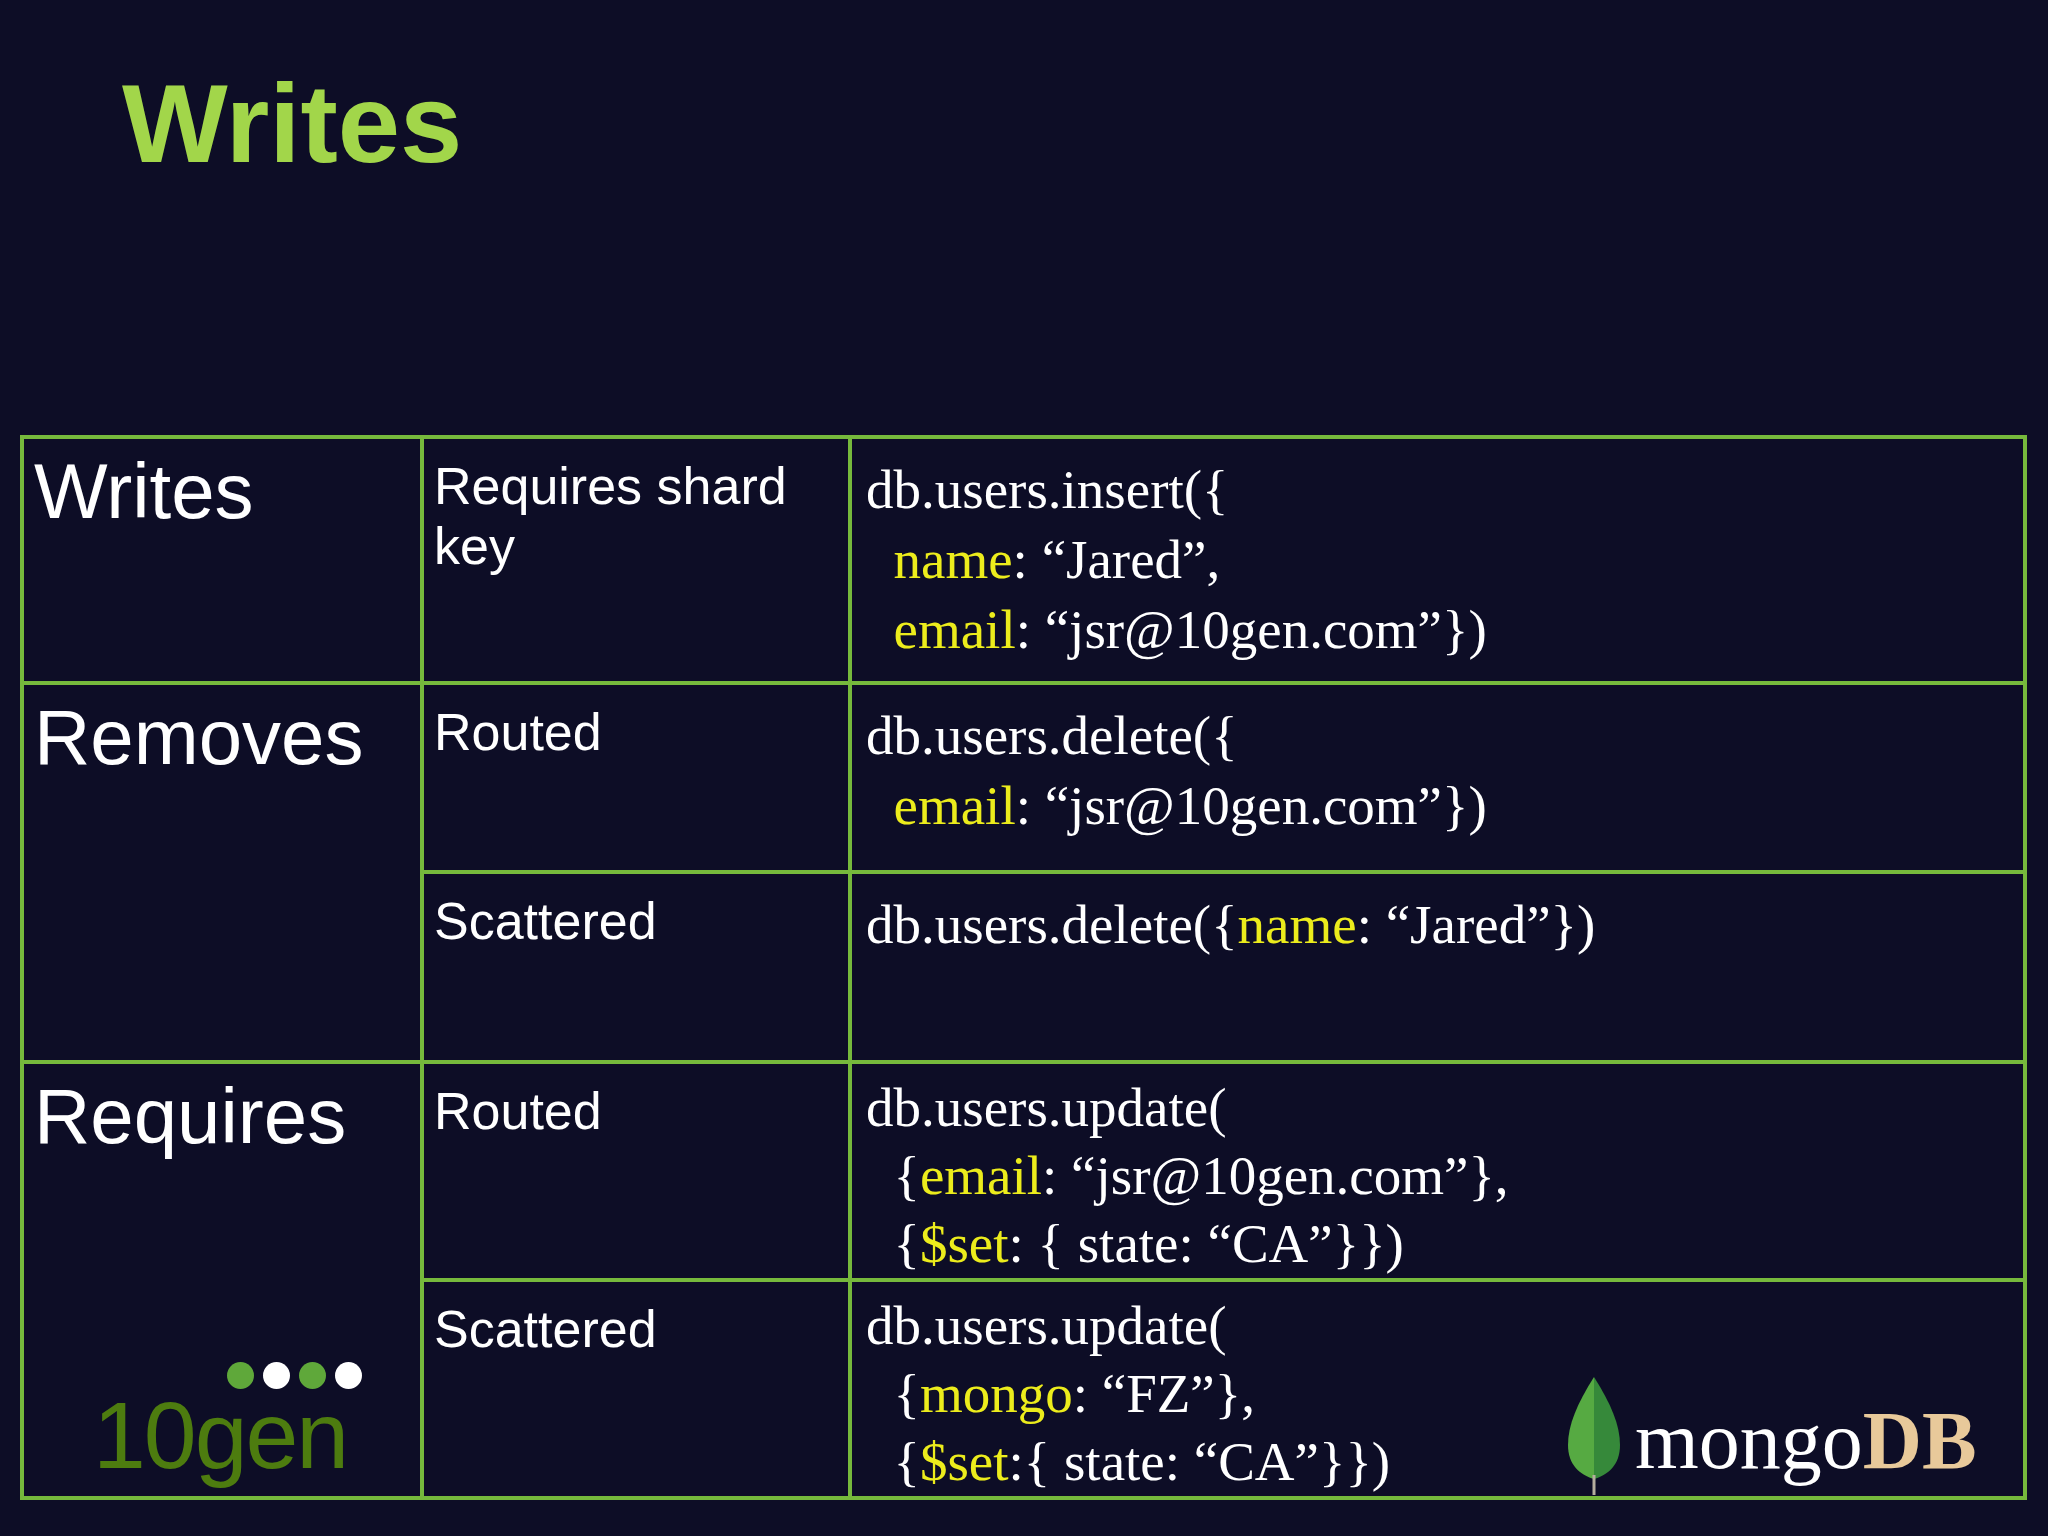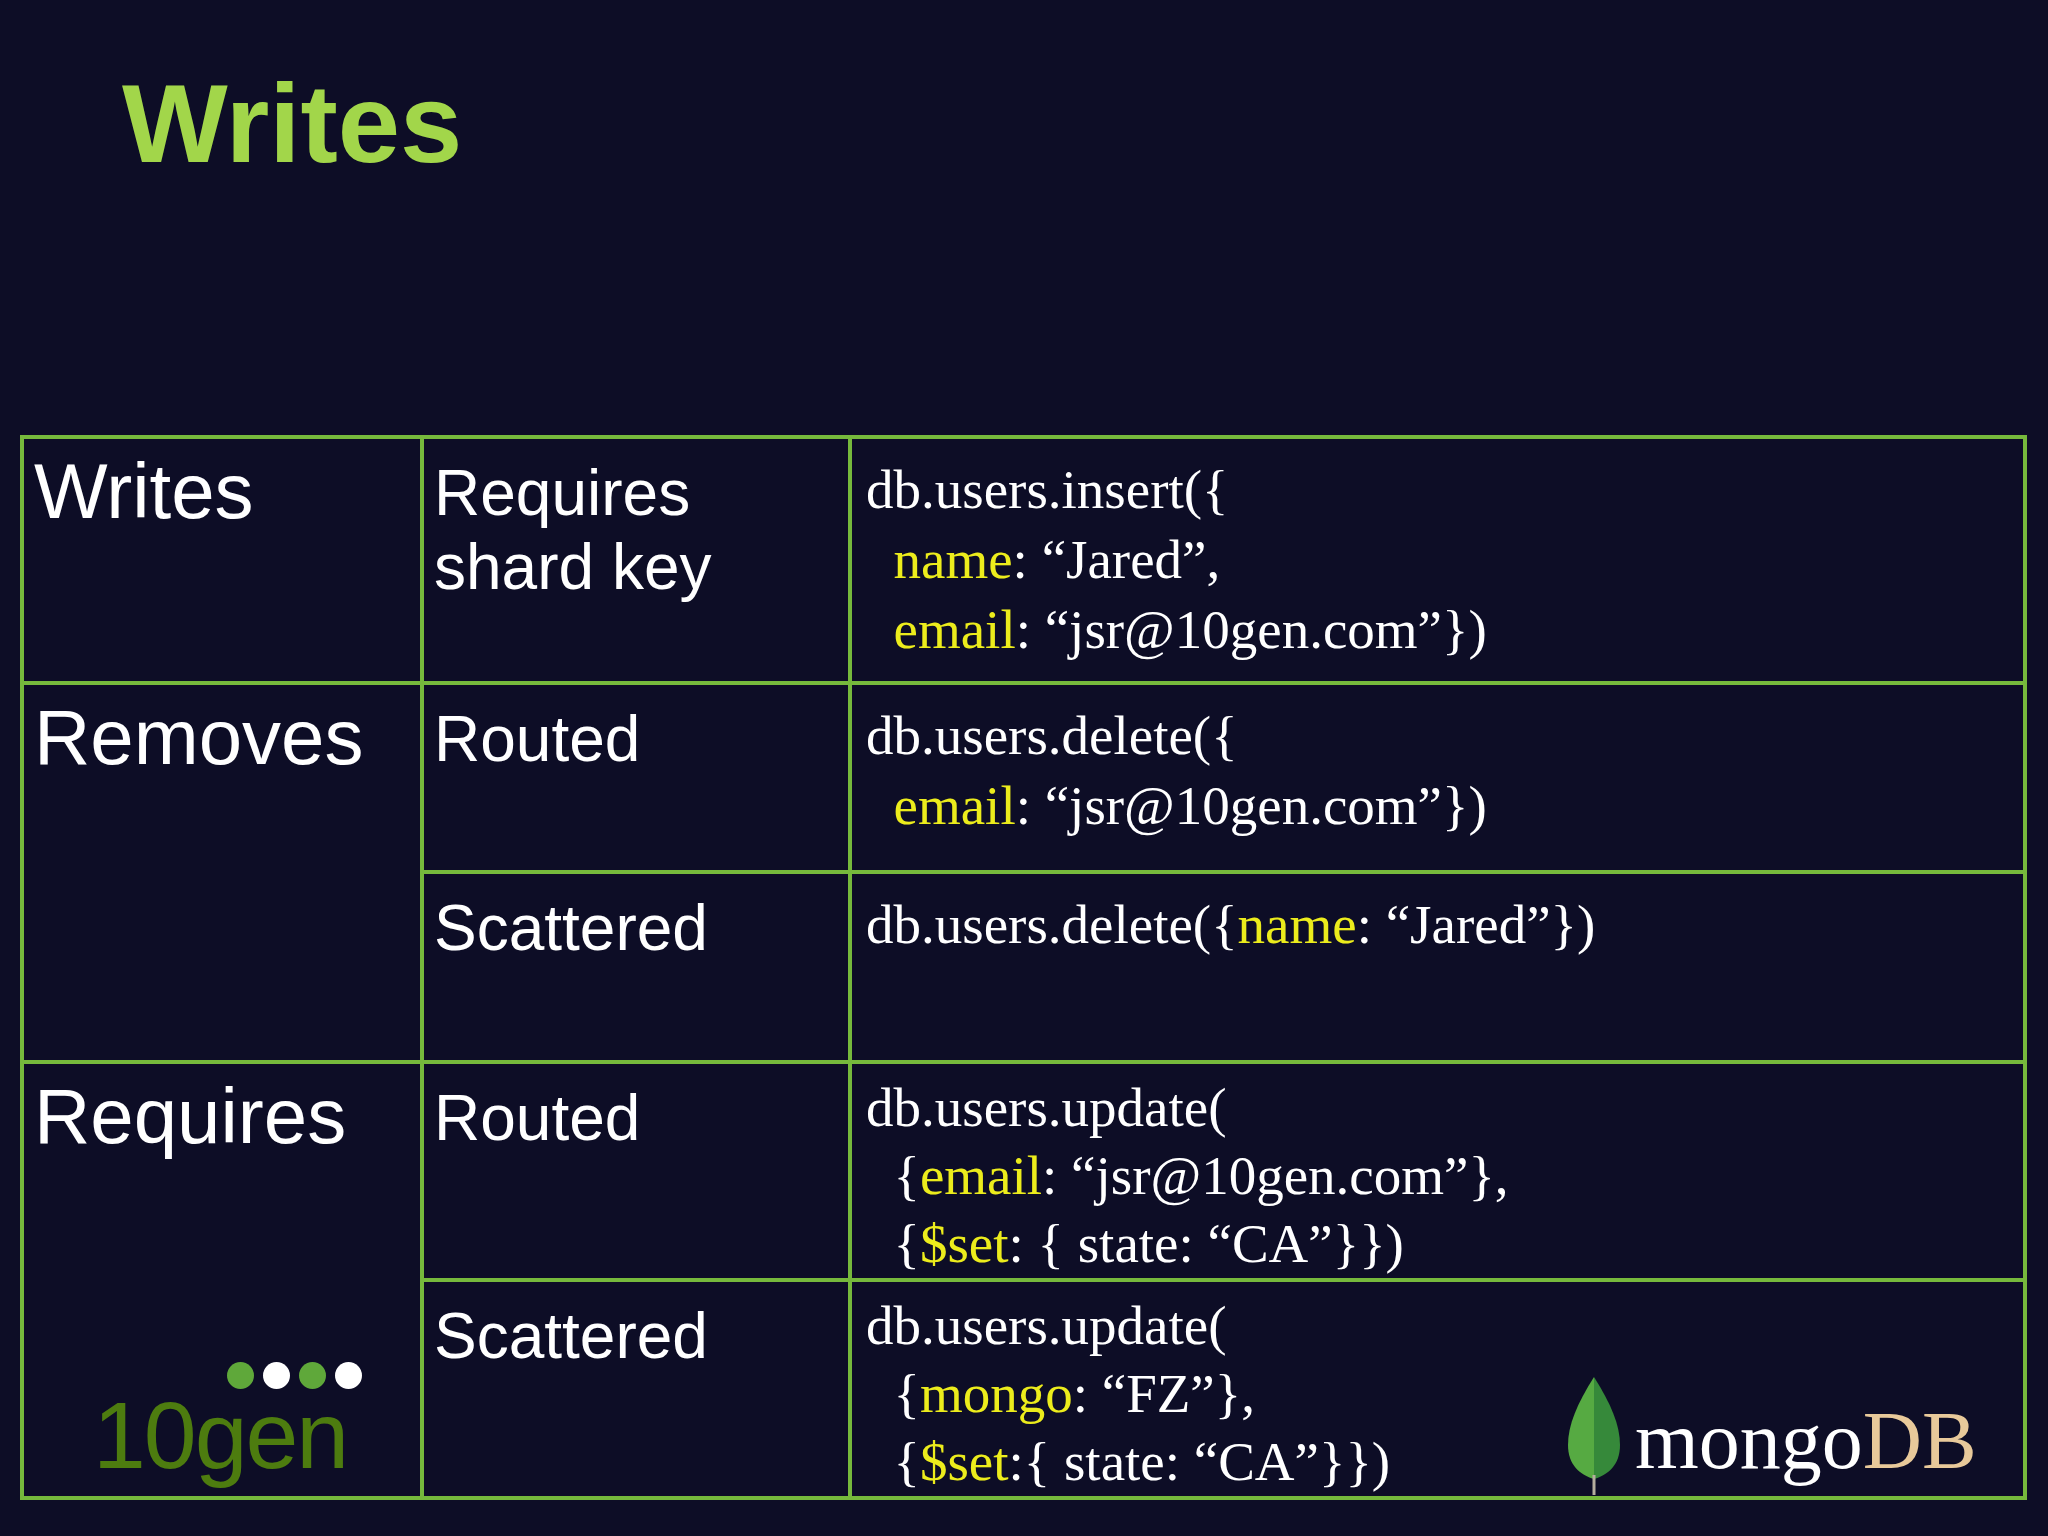--- a/index.html
+++ b/index.html
@@ -30,21 +30,21 @@
     border-collapse:collapse;table-layout:fixed;z-index:1;
   }
   table.wtable td{
     border:4px solid var(--table-border);
     vertical-align:top;overflow:hidden;
   }
   td.op{
     font-size:78px;line-height:1.05;padding:12px 6px 0 10px;
   }
   td.sub{
-    font-size:64px;line-height:1.15;padding:18px 6px 0 10px;
+    font-size:52px;line-height:1.15;padding:18px 6px 0 10px;
   }
   td.codecell{padding:0;}
   .codebox{
     padding:16px 0 0 14px;
     font-family:Liberation Serif, serif;
     font-size:55px;line-height:70px;white-space:pre;
   }
   .codebox.tight{padding-top:10px;line-height:68px;}
   .code-line{white-space:pre;}
   .code-line .kw{color:var(--keyword);margin-top:41px;}
@@ -61,21 +61,21 @@
   }
   
   .logo-mongodb{position:absolute;left:1568px;top:1377px;z-index:3;}
   .leaf{position:absolute;left:0;top:0;}
   .mdb-word{
     position:absolute;left:67px;top:23px;
     font-family:"Liberation Serif",serif;font-size:82px;line-height:1;
     white-space:nowrap;
   }
   .mdb-word .mongo{color:#ffffff;}
-  .mdb-word .db{color:var(--mongodb-db);}
+  .mdb-word .db{color:var(--mongodb-db);font-weight:bold;}
 </style>
 </head>
 <body>
 
 <div class="stage">
 
   <h1 class="slide-title">Writes</h1>
 
   <table class="wtable">
     <colgroup>

